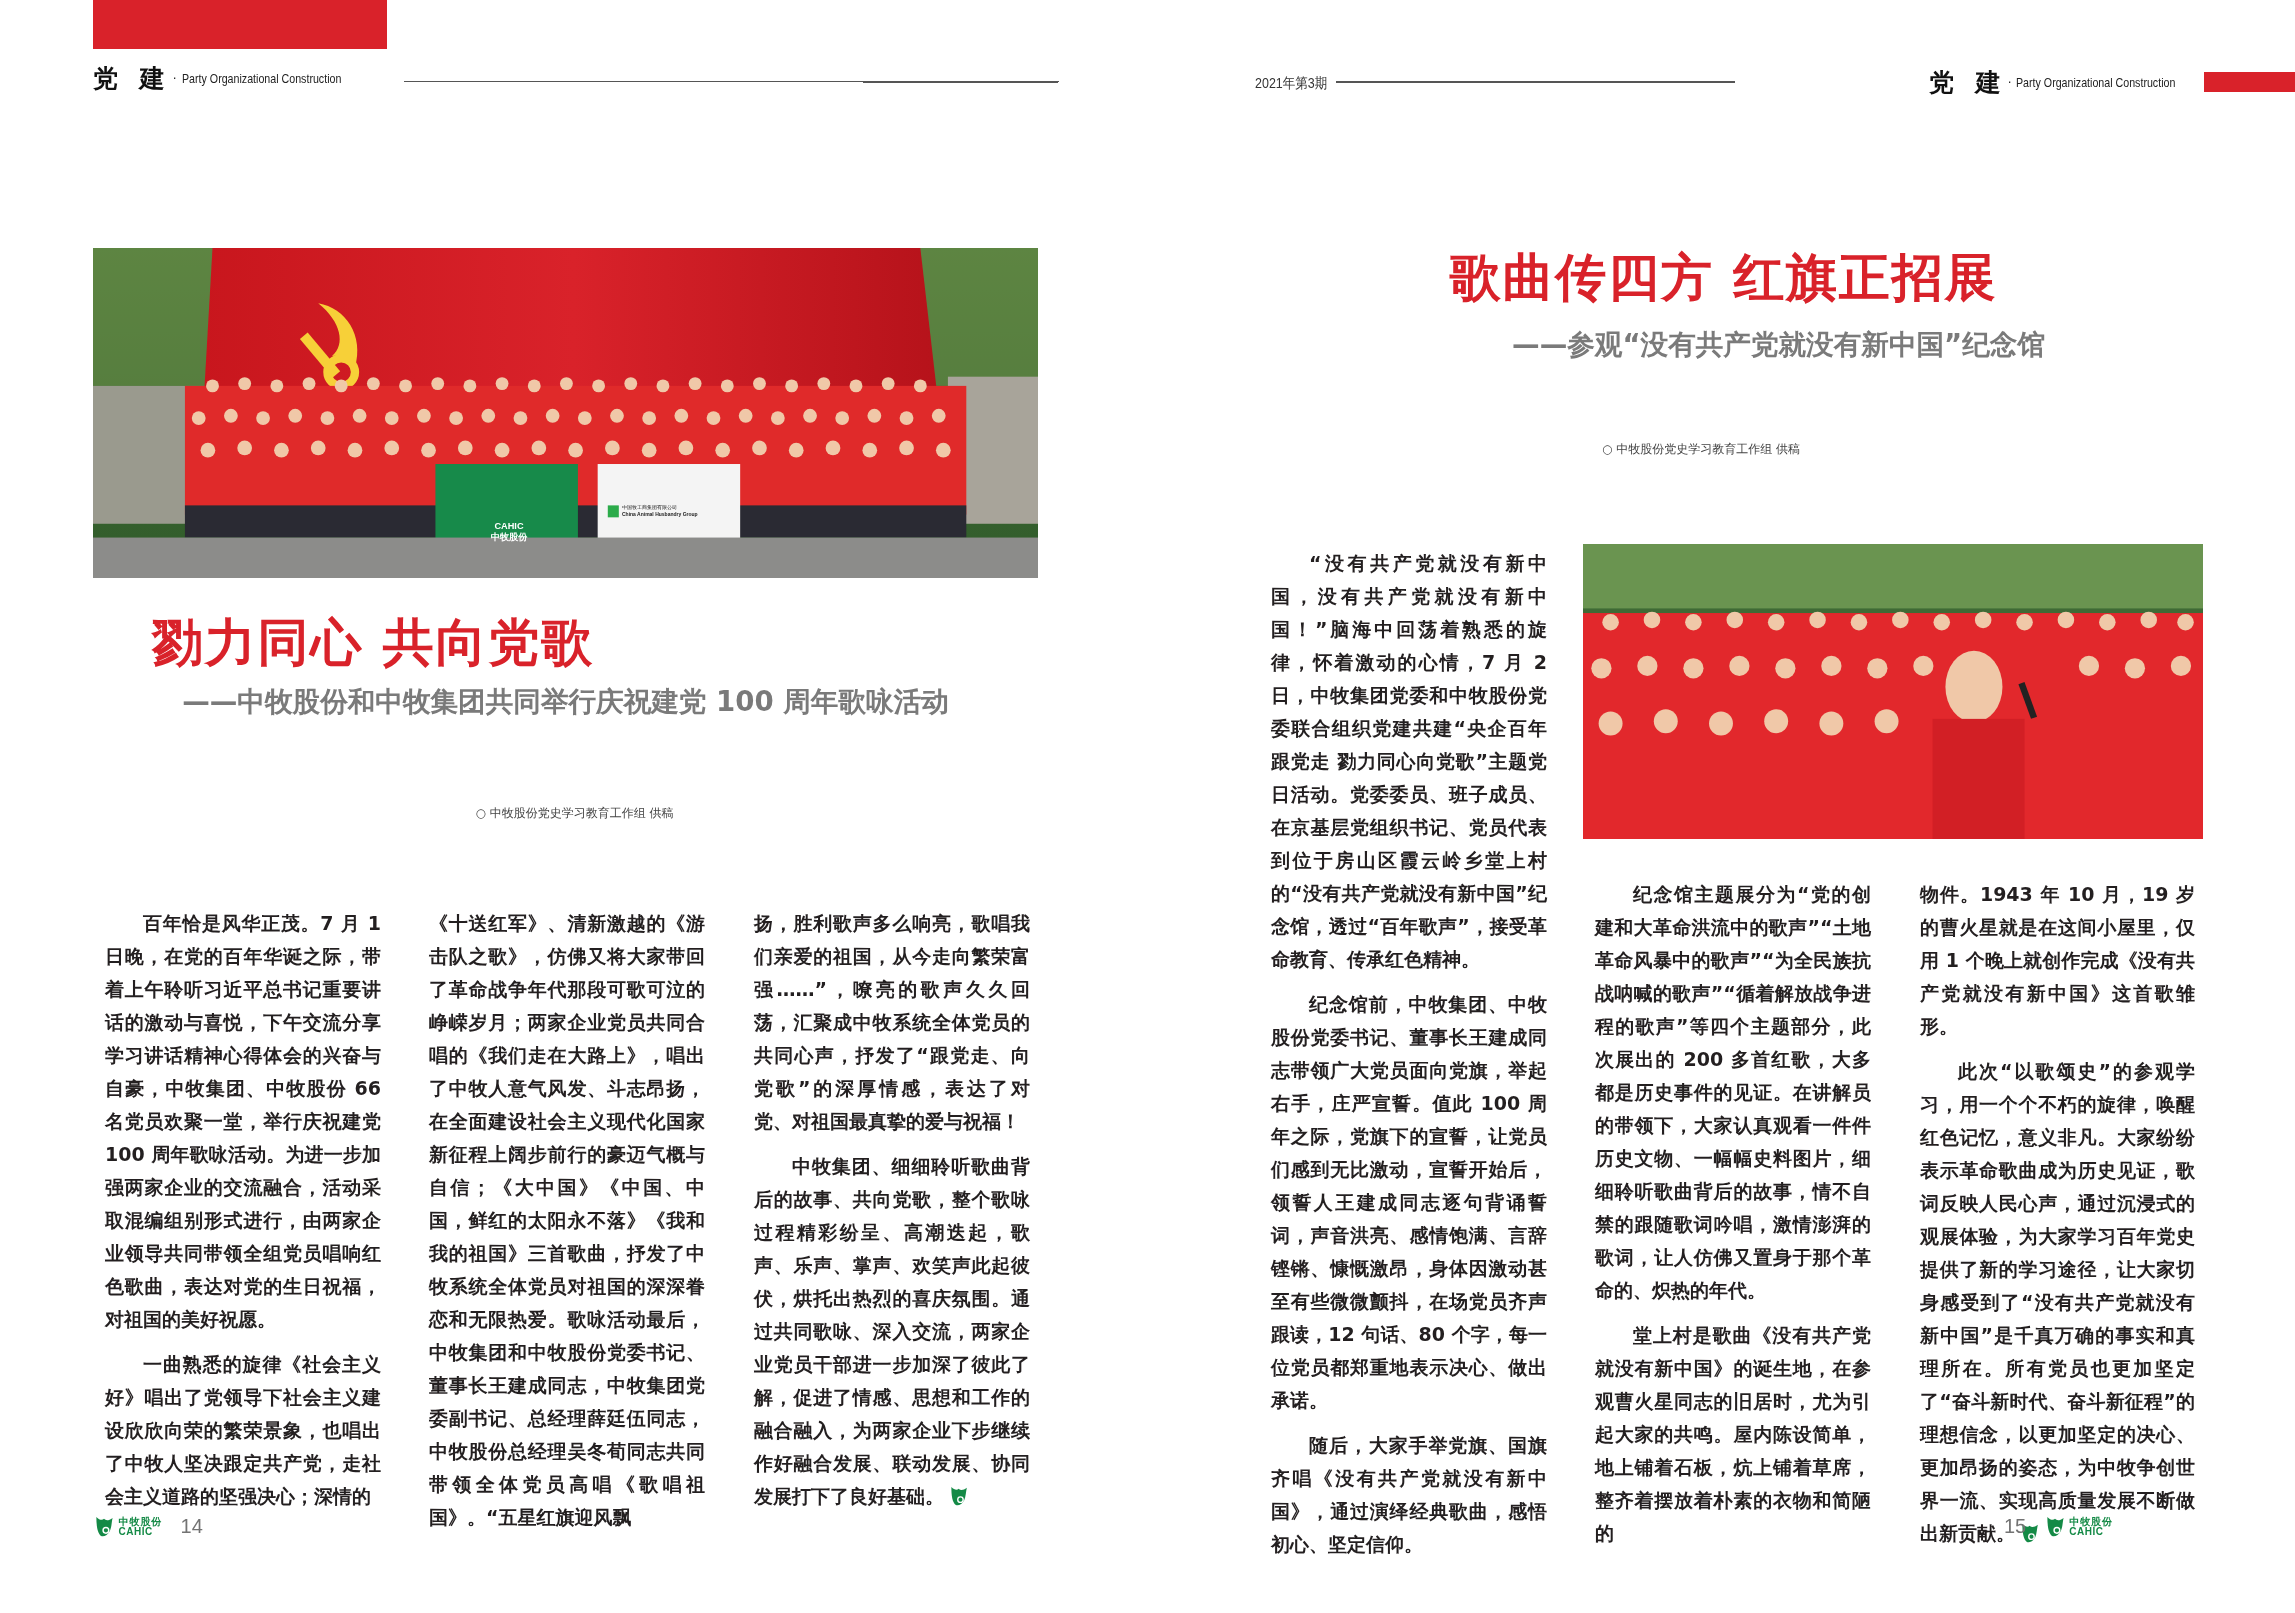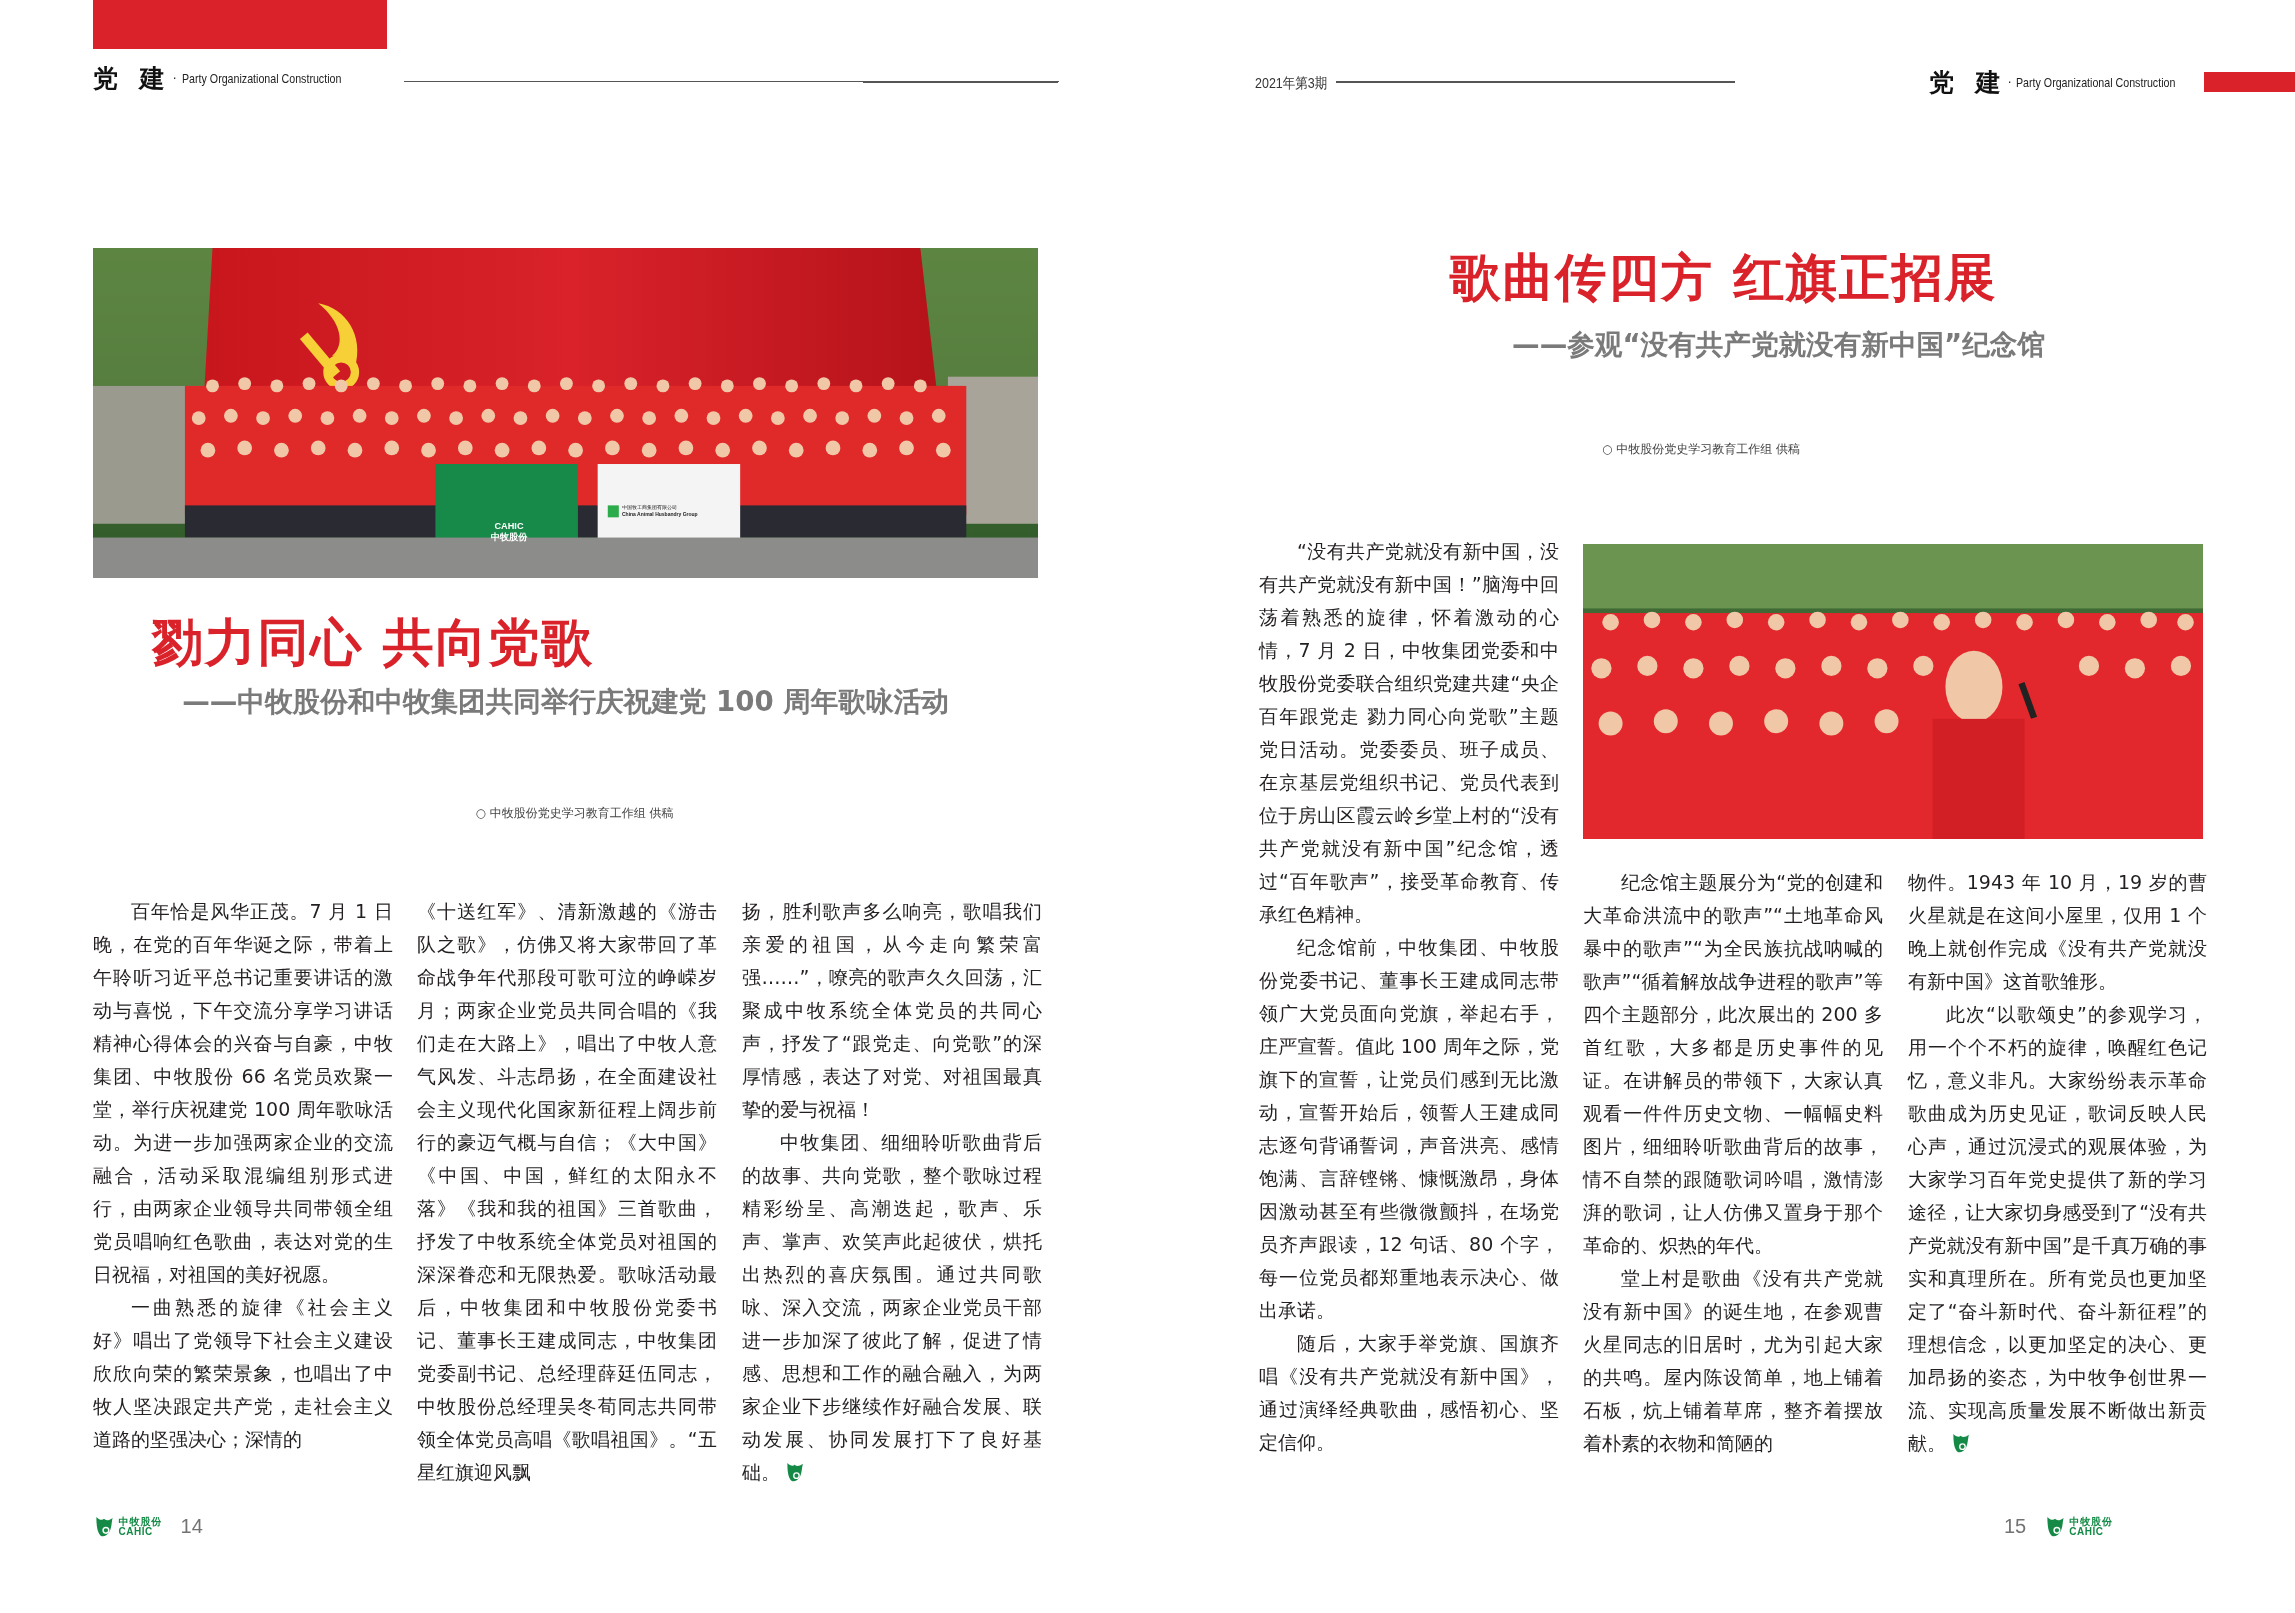--- a/index.html
+++ b/index.html
@@ -10,21 +10,21 @@
   .hdr-cn { font-family:"DejaVu Sans", sans-serif; font-weight:bold; font-size:25px; color:#111; letter-spacing:6.4px;text-align:center; }
   .hdr-en { font-family:"Liberation Sans", sans-serif; font-size:13px; color:#222; transform:scaleX(0.82); transform-origin:left center; white-space:nowrap; }
   .hdr-dot { font-size:12px; color:#222; }
   .rule { height:1.8px; background:#555; }
   .issue { font-family:"Liberation Sans", sans-serif; font-size:14.7px; color:#333; transform:scaleX(0.85); transform-origin:left center; white-space:nowrap; }
   .photo { overflow:hidden; }
   .title-red { font-family:"DejaVu Serif", serif; color:#d9222a; font-size:51px; font-weight:bold; white-space:nowrap; letter-spacing:1.8px; }
   .subtitle { font-family:"DejaVu Sans", sans-serif; color:#7a7a7a; font-size:27.6px; font-weight:bold; white-space:nowrap; }
   .byline { font-family:"DejaVu Sans", sans-serif; color:#444; font-size:12px; white-space:nowrap; }
   .col { font-family:"DejaVu Sans", sans-serif; font-size:19px; line-height:33px; color:#231f20; text-align:justify; }
-  .col p { margin:0; text-indent:2em; }
+  .col p { margin:12px; text-indent:2em;font-weight:bold; }
   .col p.noindent { text-indent:0; }
   .endmark { display:inline-block; width:19.3px; height:20px; vertical-align:-2.8px; margin-left:4.6px; }
   .footer-logo { display:flex; align-items:center; gap:4.6px; }
   .logo-text { display:flex; flex-direction:column; line-height:1; }
   .logo-cn { font-family:"DejaVu Serif", serif; color:#148a46; font-size:13.8px; font-weight:bold; letter-spacing:0.9px; }
   .logo-en { font-family:"Liberation Sans", sans-serif; color:#148a46; font-size:13.8px; font-weight:900; letter-spacing:0.5px; }
   .pagenum { font-family:"Liberation Sans", sans-serif; font-size:20px; color:#737373; }
 </style>
 </head>
 <body>

